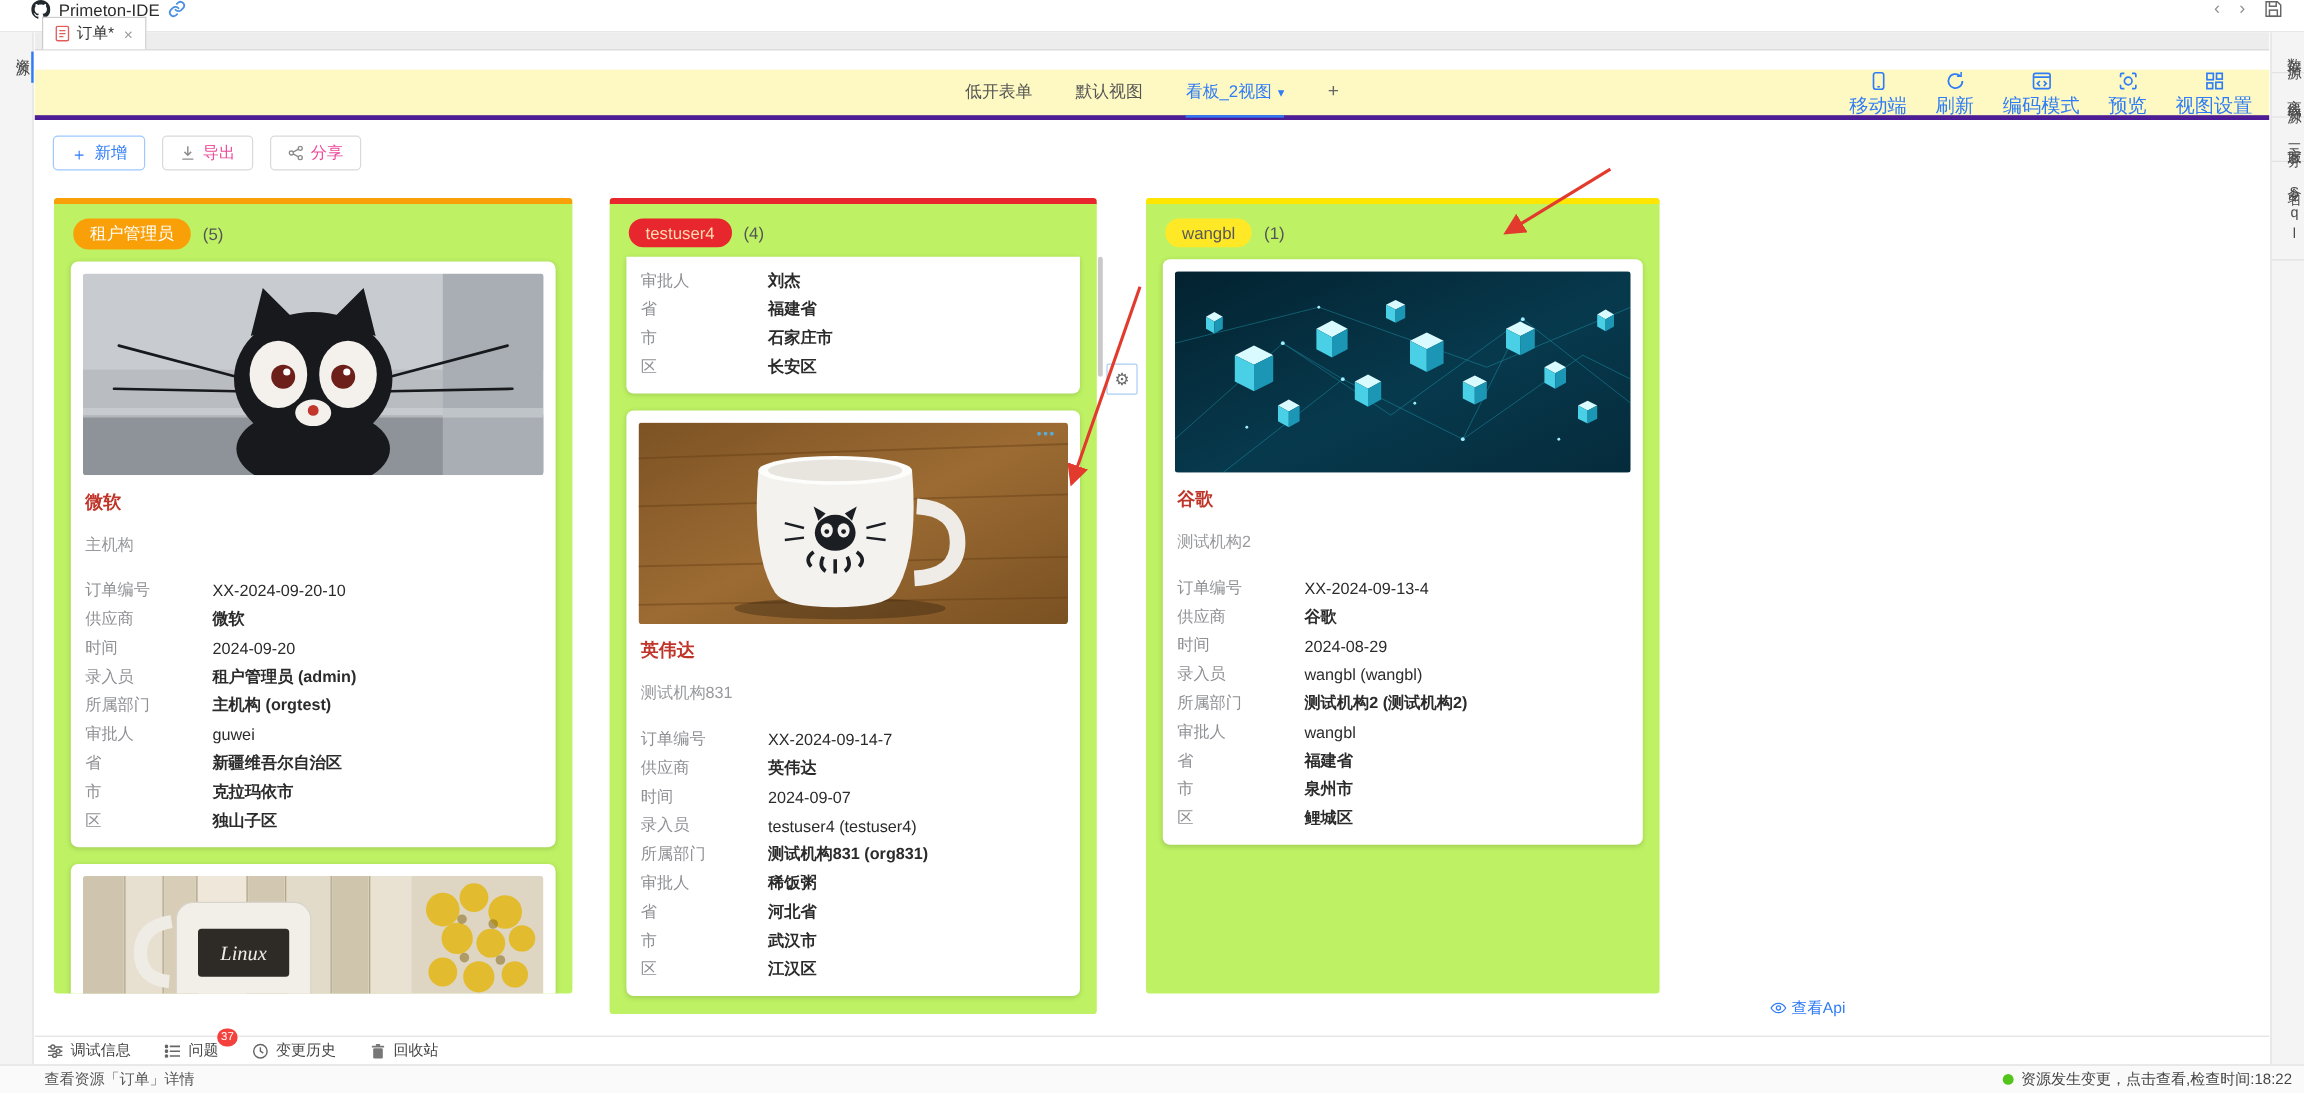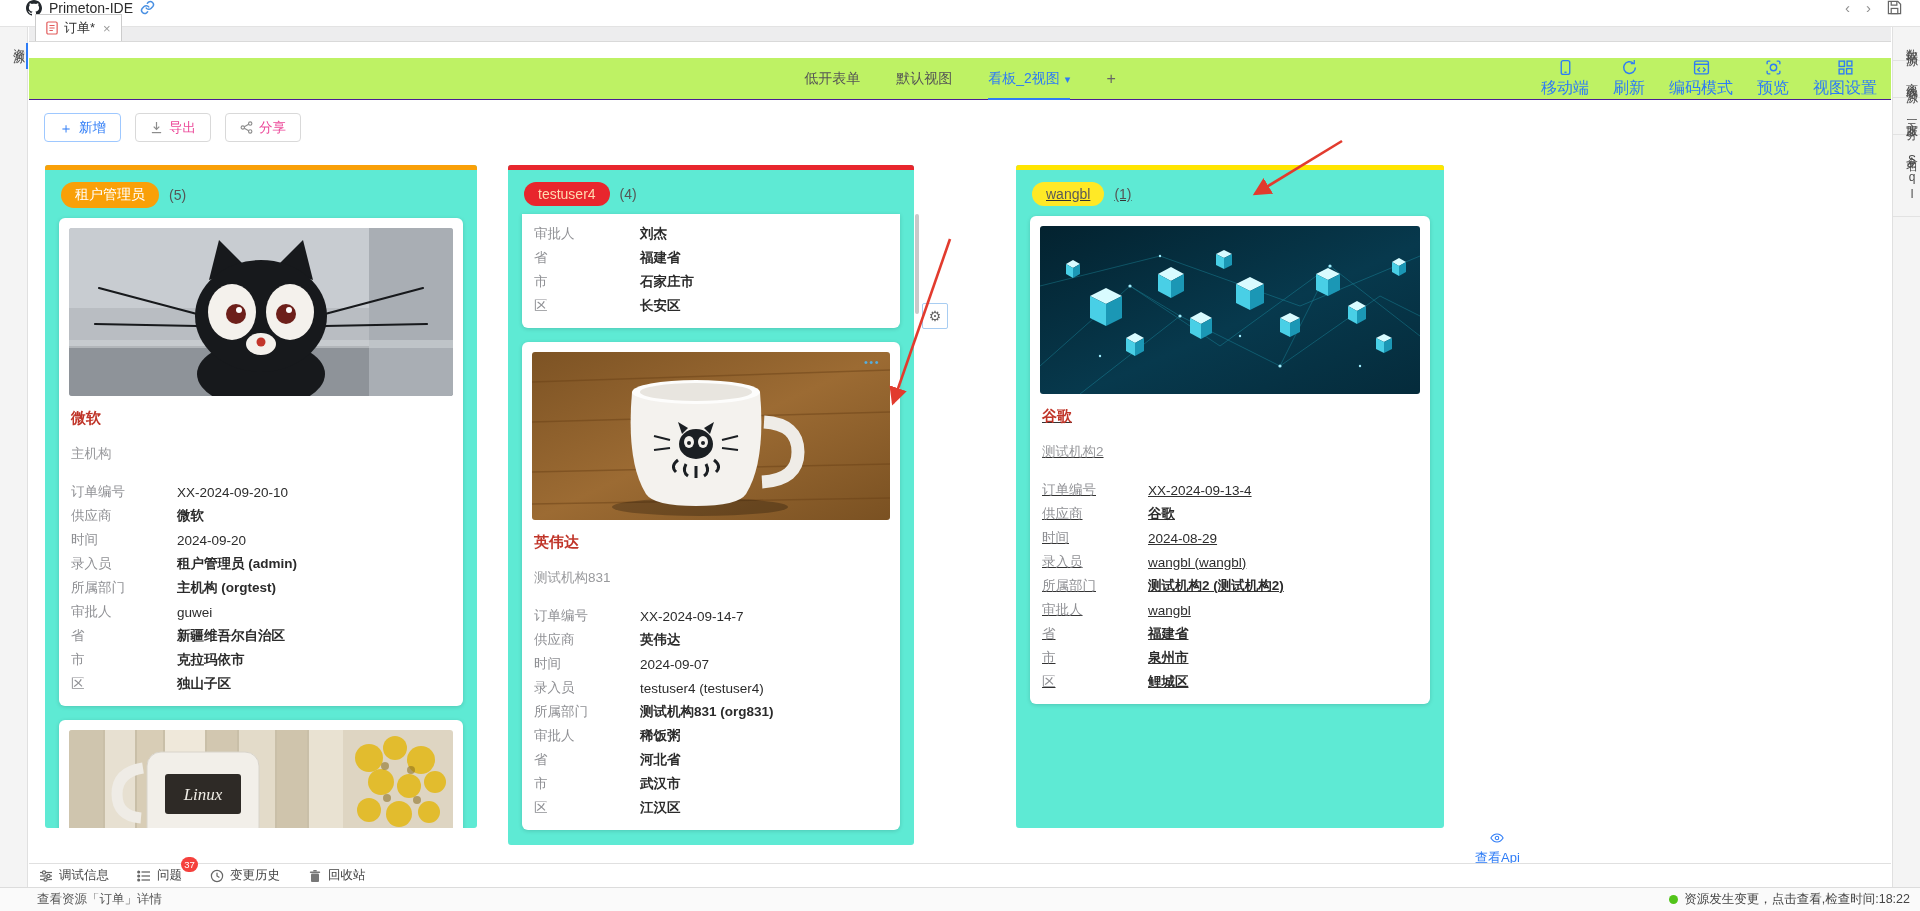--- a/index.html
+++ b/index.html
@@ -26,41 +26,41 @@
   .left-rail .rail-item.active::after { content:""; position:absolute; right:-1px; top:16px; height:26px; width:2px; background:#2e7cf6; }
   .right-rail .rail-item { border-bottom:1px solid #e2e2e2; }
 
   
   .tabbar { position:absolute; top:27px; left:29px; right:29px; height:15px; background:#ededee; border-bottom:1px solid #d9d9d9; display:flex; align-items:flex-end; }
   .doc-tab { display:inline-flex; align-items:center; gap:6px; height:27px; margin-left:6px; padding:0 10px;
     background:#fff; border:1px solid #ccc; border-bottom:none; font-size:13px; color:#333; }
   .doc-tab .close { color:#9b9b9b; font-size:13px; margin-left:2px; }
 
   
-  .viewbar { position:absolute; top:58px; left:29px; right:29px; height:42px; background:#bef264; border-bottom:1px solid #4c1d95; }
+  .viewbar { position:absolute; top:58px; left:29px; right:29px; height:42px; background:#fef9c3; border-bottom:4px solid #4c1d95; }
   .center-tabs { position:absolute; inset:0; display:flex; justify-content:center; align-items:center; gap:36px; font-size:14px; color:#555; }
   .vtab { position:relative; cursor:default; }
   .vtab.active { color:#2e7cf6; }
   .vtab.active::after { content:""; position:absolute; left:0; right:0; bottom:-12px; height:2px; background:#2e7cf6; }
   .vtab .caret { font-size:11px; margin-left:5px; }
   .vtab-add { color:#666; font-size:16px; }
   .toolbar { position:absolute; right:14px; top:0; height:42px; display:flex; align-items:center; gap:24px; }
   .tool { display:flex; flex-direction:column; align-items:center; gap:2px; color:#2e7cf6; font-size:16px; }
   .tool svg { width:17px; height:17px; }
 
   
   .content { position:absolute; top:100px; left:29px; right:29px; bottom:48px; background:#fff; overflow:hidden; }
   .actions { position:absolute; top:13px; left:15px; display:flex; gap:14px; }
   .btn { height:29px; border:1px solid #d9d9d9; border-radius:4px; background:#fff; display:inline-flex;
     align-items:center; gap:6px; padding:0 14px; font-size:13.5px; color:#ec4899; }
   .btn svg { width:13px; height:13px; }
   .btn-primary { color:#2e7cf6; border-color:#9ec8ff; }
   .btn-primary .plus { font-size:14px; line-height:1; }
 
-  .column { position:absolute; top:65px; background:#5eead4; border-radius:3px; overflow:hidden; }
+  .column { position:absolute; top:65px; background:#bef264; border-radius:3px; overflow:hidden; }
   .col-bar { height:5px; }
   .col-orange .col-bar { background:#f9a008; }
   .col-red    .col-bar { background:#e8262d; }
   .col-yellow .col-bar { background:#ffe500; }
   .col-head { display:flex; align-items:center; gap:10px; padding:12px 16px 10px; }
   .badge { border-radius:14px; padding:4px 14px; font-size:14px; }
   .col-orange .badge { background:#f9a008; color:#fff; }
   .col-red    .badge { background:#e8262d; color:#ffd9b0; }
   .col-yellow .badge { background:#ffe926; color:#595959; }
   .count { font-size:14px; color:#555; }
@@ -72,21 +72,21 @@
   .card-title { color:#c03529; font-size:15px; font-weight:bold; margin:13px 2px 7px; }
   .card-sub { color:#98999c; font-size:13.5px; margin:17px 2px 17px; }
   .frow { display:flex; align-items:center; height:24px; margin:0 2px; font-size:13.5px; }
   .flabel { width:106px; flex-shrink:0; color:#8f9094; }
   .fvalue { color:#2b2b2b; font-weight:bold; }
   .fvalue.latin { font-weight:normal; }
 
   .gear-box { position:absolute; left:893px; top:203px; width:26px; height:26px; background:#fff; border:1px solid #a8cdf2;
     border-radius:2px; display:flex; align-items:center; justify-content:center; color:#666; font-size:14px; }
   .col-scrollbar { position:absolute; left:886px; top:114px; width:4px; height:100px; background:#c9c9c9; border-radius:2px; }
-  .view-api { position:absolute; left:1446px; top:731px; color:#2e7cf6; font-size:13px; display:flex; align-items:center; gap:4px;flex-direction:column; }
+  .view-api { position:absolute; left:1446px; top:731px; color:#2e7cf6; font-size:13px; display:flex; align-items:center; gap:4px; }
   .view-api svg { width:14px; height:14px; }
   .arrows { position:absolute; inset:0; pointer-events:none; }
 
   
   .footerbar { position:absolute; bottom:24px; left:29px; right:29px; height:24px; background:#fff; border-top:1px solid #e0e0e0;
     display:flex; align-items:center; gap:28px; padding-left:10px; }
   .fitem { display:flex; align-items:center; gap:6px; color:#444; font-size:12.5px; position:relative; }
   .fitem svg { width:14px; height:14px; }
   .fbadge { position:absolute; top:-10px; right:-16px; min-width:17px; height:15px; border-radius:8px; background:#f5413d;
     color:#fff; font-size:9.5px; display:flex; align-items:center; justify-content:center; padding:0 3px; }
@@ -444,21 +444,21 @@
           <span class="flabel">市</span>
           <span class="fvalue">武汉市</span>
         </div>
       <div class="frow">
           <span class="flabel">区</span>
           <span class="fvalue">江汉区</span>
         </div>
     </div>
   </div>
 
-  <div class="column col-yellow" style="left:987px; width:428px; height:663px;text-decoration:underline;">
+  <div class="column col-yellow" style="left:926px; width:428px; height:663px;">
     <div class="col-bar"></div>
     <div class="col-head">
       <span class="badge">wangbl</span>
       <span class="count">(1)</span>
     </div>
     <div class="card">
       <div class="card-img">
         <svg viewBox="0 0 380 168" width="380" height="168" preserveAspectRatio="none">
           <defs>
               <linearGradient id="sea" x1="0" y1="0" x2="1" y2="1">

